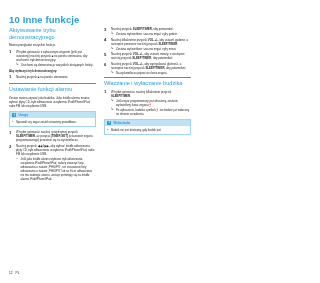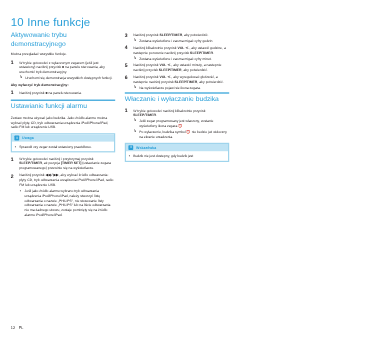--- a/index.html
+++ b/index.html
@@ -14,21 +14,21 @@
   .page{
     position:absolute;inset:0;
     padding:0;
   }
 
   
   .chapter{
     position:absolute;
     left:9px; top:14px;
     font-size:9.5px;
-    font-weight:400;
+    font-weight:700;
     color:#2a9fd8;
     letter-spacing:0.1px;
     white-space:nowrap;
   }
   .chapter .num{margin-right:3px;}
 
   
   .cols{
     position:absolute;
     left:9px; top:27px;

